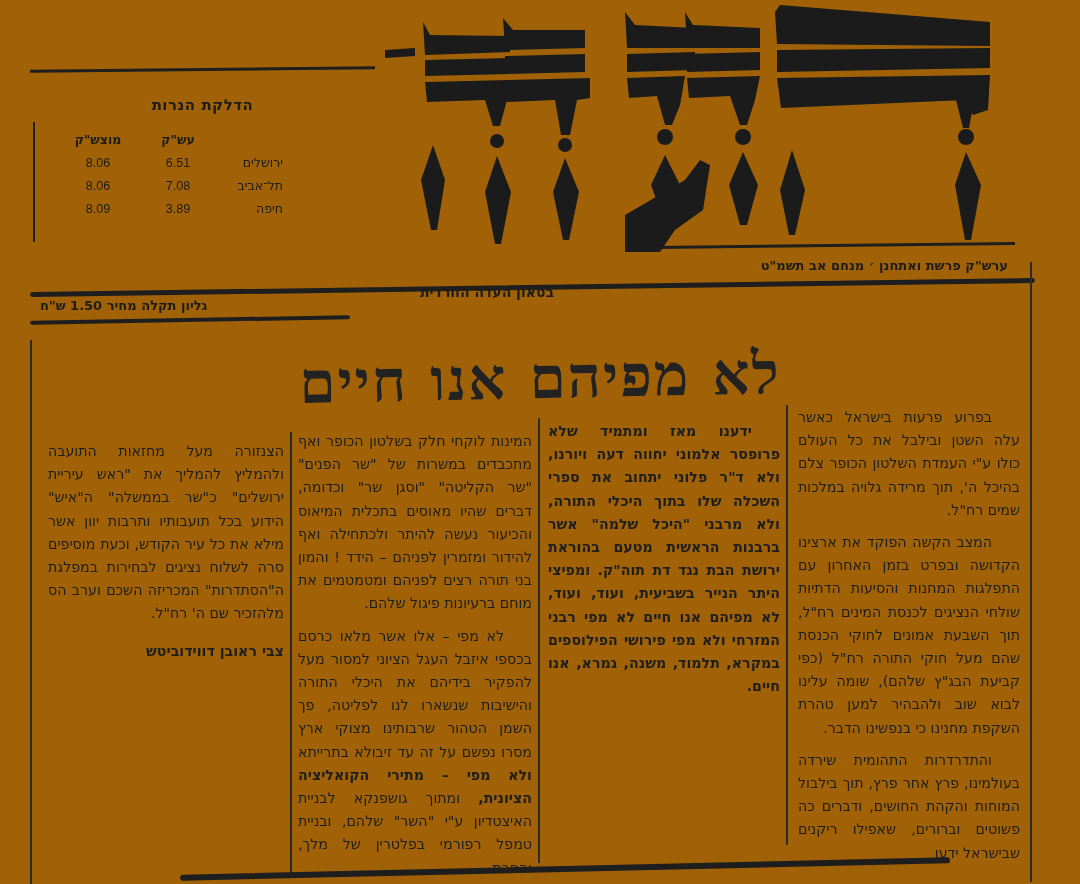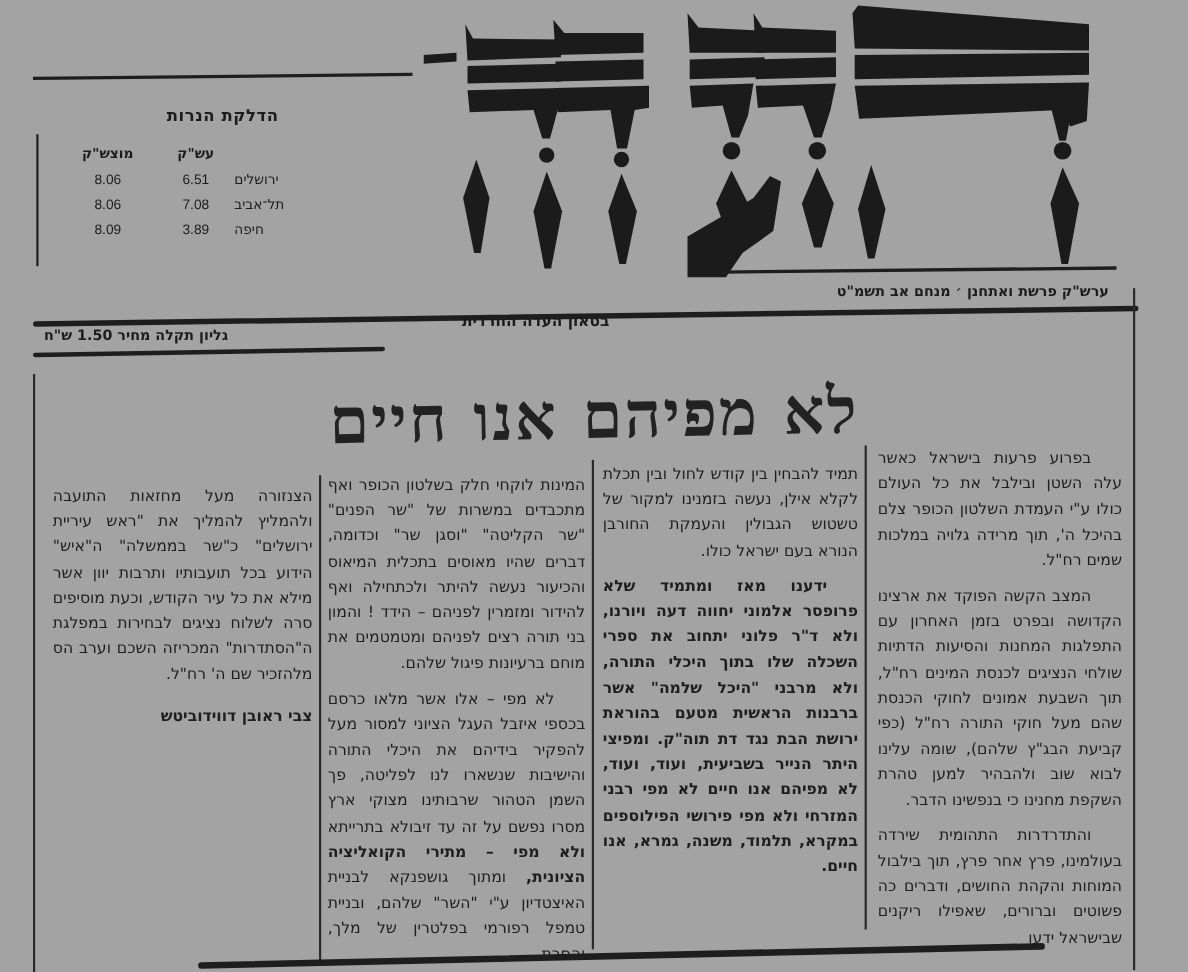--- a/index.html
+++ b/index.html
@@ -3,34 +3,34 @@
 <meta charset="utf-8">
 <style>
   * { box-sizing: border-box; margin: 0; padding: 0; }
   html, body { width: 1080px; height: 884px; overflow: hidden; }
   body {
     background: #f4f3f0;
     font-family: "DejaVu Sans", sans-serif;
     color: #1c1c1c;
     position: relative;
   }
-  .page { position: absolute; inset: 0; background: #a3a3a3; }
+  .page { position: absolute; inset: 0; background: #a16207; }
 
   
   .logo { position: absolute; left: 385px; top: 0; width: 640px; height: 255px; }
   .logo svg { width: 100%; height: 100%; }
 
   .rule { position: absolute; background: #1e1e1e; }
 
   
   .candle { position: absolute; left: 40px; top: 88px; width: 240px; direction: rtl; }
   .candle-title { position: absolute; right: 0; top: 8px; width: 155px; text-align: center; font-weight: bold; font-size: 15px; letter-spacing: 0.5px; }
   .candle-table { position: absolute; top: 40px; right: -3px; width: 235px; font-size: 12.5px; }
   .candle-row { display: flex; height: 23px; align-items: center; }
-  .candle-row .c-city { width: 70px; text-align: left; }
+  .candle-row .c-city { width: 70px; text-align: right; }
   .candle-row .c-in { width: 70px; text-align: center; font-family: "Liberation Sans", sans-serif; font-size: 12.5px; }
   .candle-row .c-out { width: 90px; text-align: center; font-family: "Liberation Sans", sans-serif; font-size: 12.5px; }
   .candle-head { font-weight: bold; font-size: 13px; }
 
   .dateline { position: absolute; right: 72px; top: 258px; font-size: 13px; font-weight: bold; direction: rtl; }
   .organ { position: absolute; left: 420px; top: 284px; font-size: 14px; font-weight: bold; direction: rtl; }
   .price { position: absolute; left: 40px; top: 298px; font-size: 13px; font-weight: bold; direction: rtl; }
 
   .headline {
     position: absolute; left: 280px; top: 338px; width: 520px; height: 80px;
@@ -145,21 +145,20 @@
 
   <div class="rule" style="left:180px; top:866px; width:770px; height:6px; transform:rotate(-1.3deg); border-radius:3px;"></div>
 
   <div class="col" style="left:798px; top:406px; width:222px;">
     <p class="indent">בפרוע פרעות בישראל כאשר עלה השטן ובילבל את כל העולם כולו ע"י העמדת השלטון הכופר צלם בהיכל ה', תוך מרידה גלויה במלכות שמים רח"ל.</p>
     <p class="indent">המצב הקשה הפוקד את ארצינו הקדושה ובפרט בזמן האחרון עם התפלגות המחנות והסיעות הדתיות שולחי הנציגים לכנסת המינים רח"ל, תוך השבעת אמונים לחוקי הכנסת שהם מעל חוקי התורה רח"ל (כפי קביעת הבג"ץ שלהם), שומה עלינו לבוא שוב ולהבהיר למען טהרת השקפת מחנינו כי בנפשינו הדבר.</p>
     <p class="indent">והתדרדרות התהומית שירדה בעולמינו, פרץ אחר פרץ, תוך בילבול המוחות והקהת החושים, ודברים כה פשוטים וברורים, שאפילו ריקנים שבישראל ידעו</p>
   </div>
 
   <div class="col" style="left:548px; top:420px; width:232px;">
-    <p>תמיד להבחין בין קודש לחול ובין תכלת לקלא אילן, נעשה בזמנינו למקור של טשטוש הגבולין והעמקת החורבן הנורא בעם ישראל כולו.</p>
     <p class="indent b">ידענו מאז ומתמיד שלא פרופסר אלמוני יחווה דעה ויורנו, ולא ד"ר פלוני יתחוב את ספרי השכלה שלו בתוך היכלי התורה, ולא מרבני "היכל שלמה" אשר ברבנות הראשית מטעם בהוראת ירושת הבת נגד דת תוה"ק. ומפיצי היתר הנייר בשביעית, ועוד, ועוד, לא מפיהם אנו חיים לא מפי רבני המזרחי ולא מפי פירושי הפילוספים במקרא, תלמוד, משנה, גמרא, אנו חיים.</p>
   </div>
 
   <div class="col" style="left:298px; top:430px; width:234px;">
     <p>המינות לוקחי חלק בשלטון הכופר ואף מתכבדים במשרות של "שר הפנים" "שר הקליטה" "וסגן שר" וכדומה, דברים שהיו מאוסים בתכלית המיאוס והכיעור נעשה להיתר ולכתחילה ואף להידור ומזמרין לפניהם – הידד ! והמון בני תורה רצים לפניהם ומטמטמים את מוחם ברעיונות פיגול שלהם.</p>
     <p class="indent" style="margin-bottom:0;">
       <span>לא מפי – אלו אשר מלאו כרסם בכספי איזבל העגל הציוני למסור מעל להפקיר בידיהם את היכלי התורה והישיבות שנשארו לנו לפליטה, פך השמן הטהור שרבותינו מצוקי ארץ מסרו נפשם על זה עד זיבולא בתרייתא</span>
       <span class="b">ולא מפי – מתירי הקואליציה הציונית,</span>
       <span>ומתוך גושפנקא לבניית האיצטדיון ע"י "השר" שלהם, ובניית טמפל רפורמי בפלטרין של מלך, והסרת</span>
     </p>

